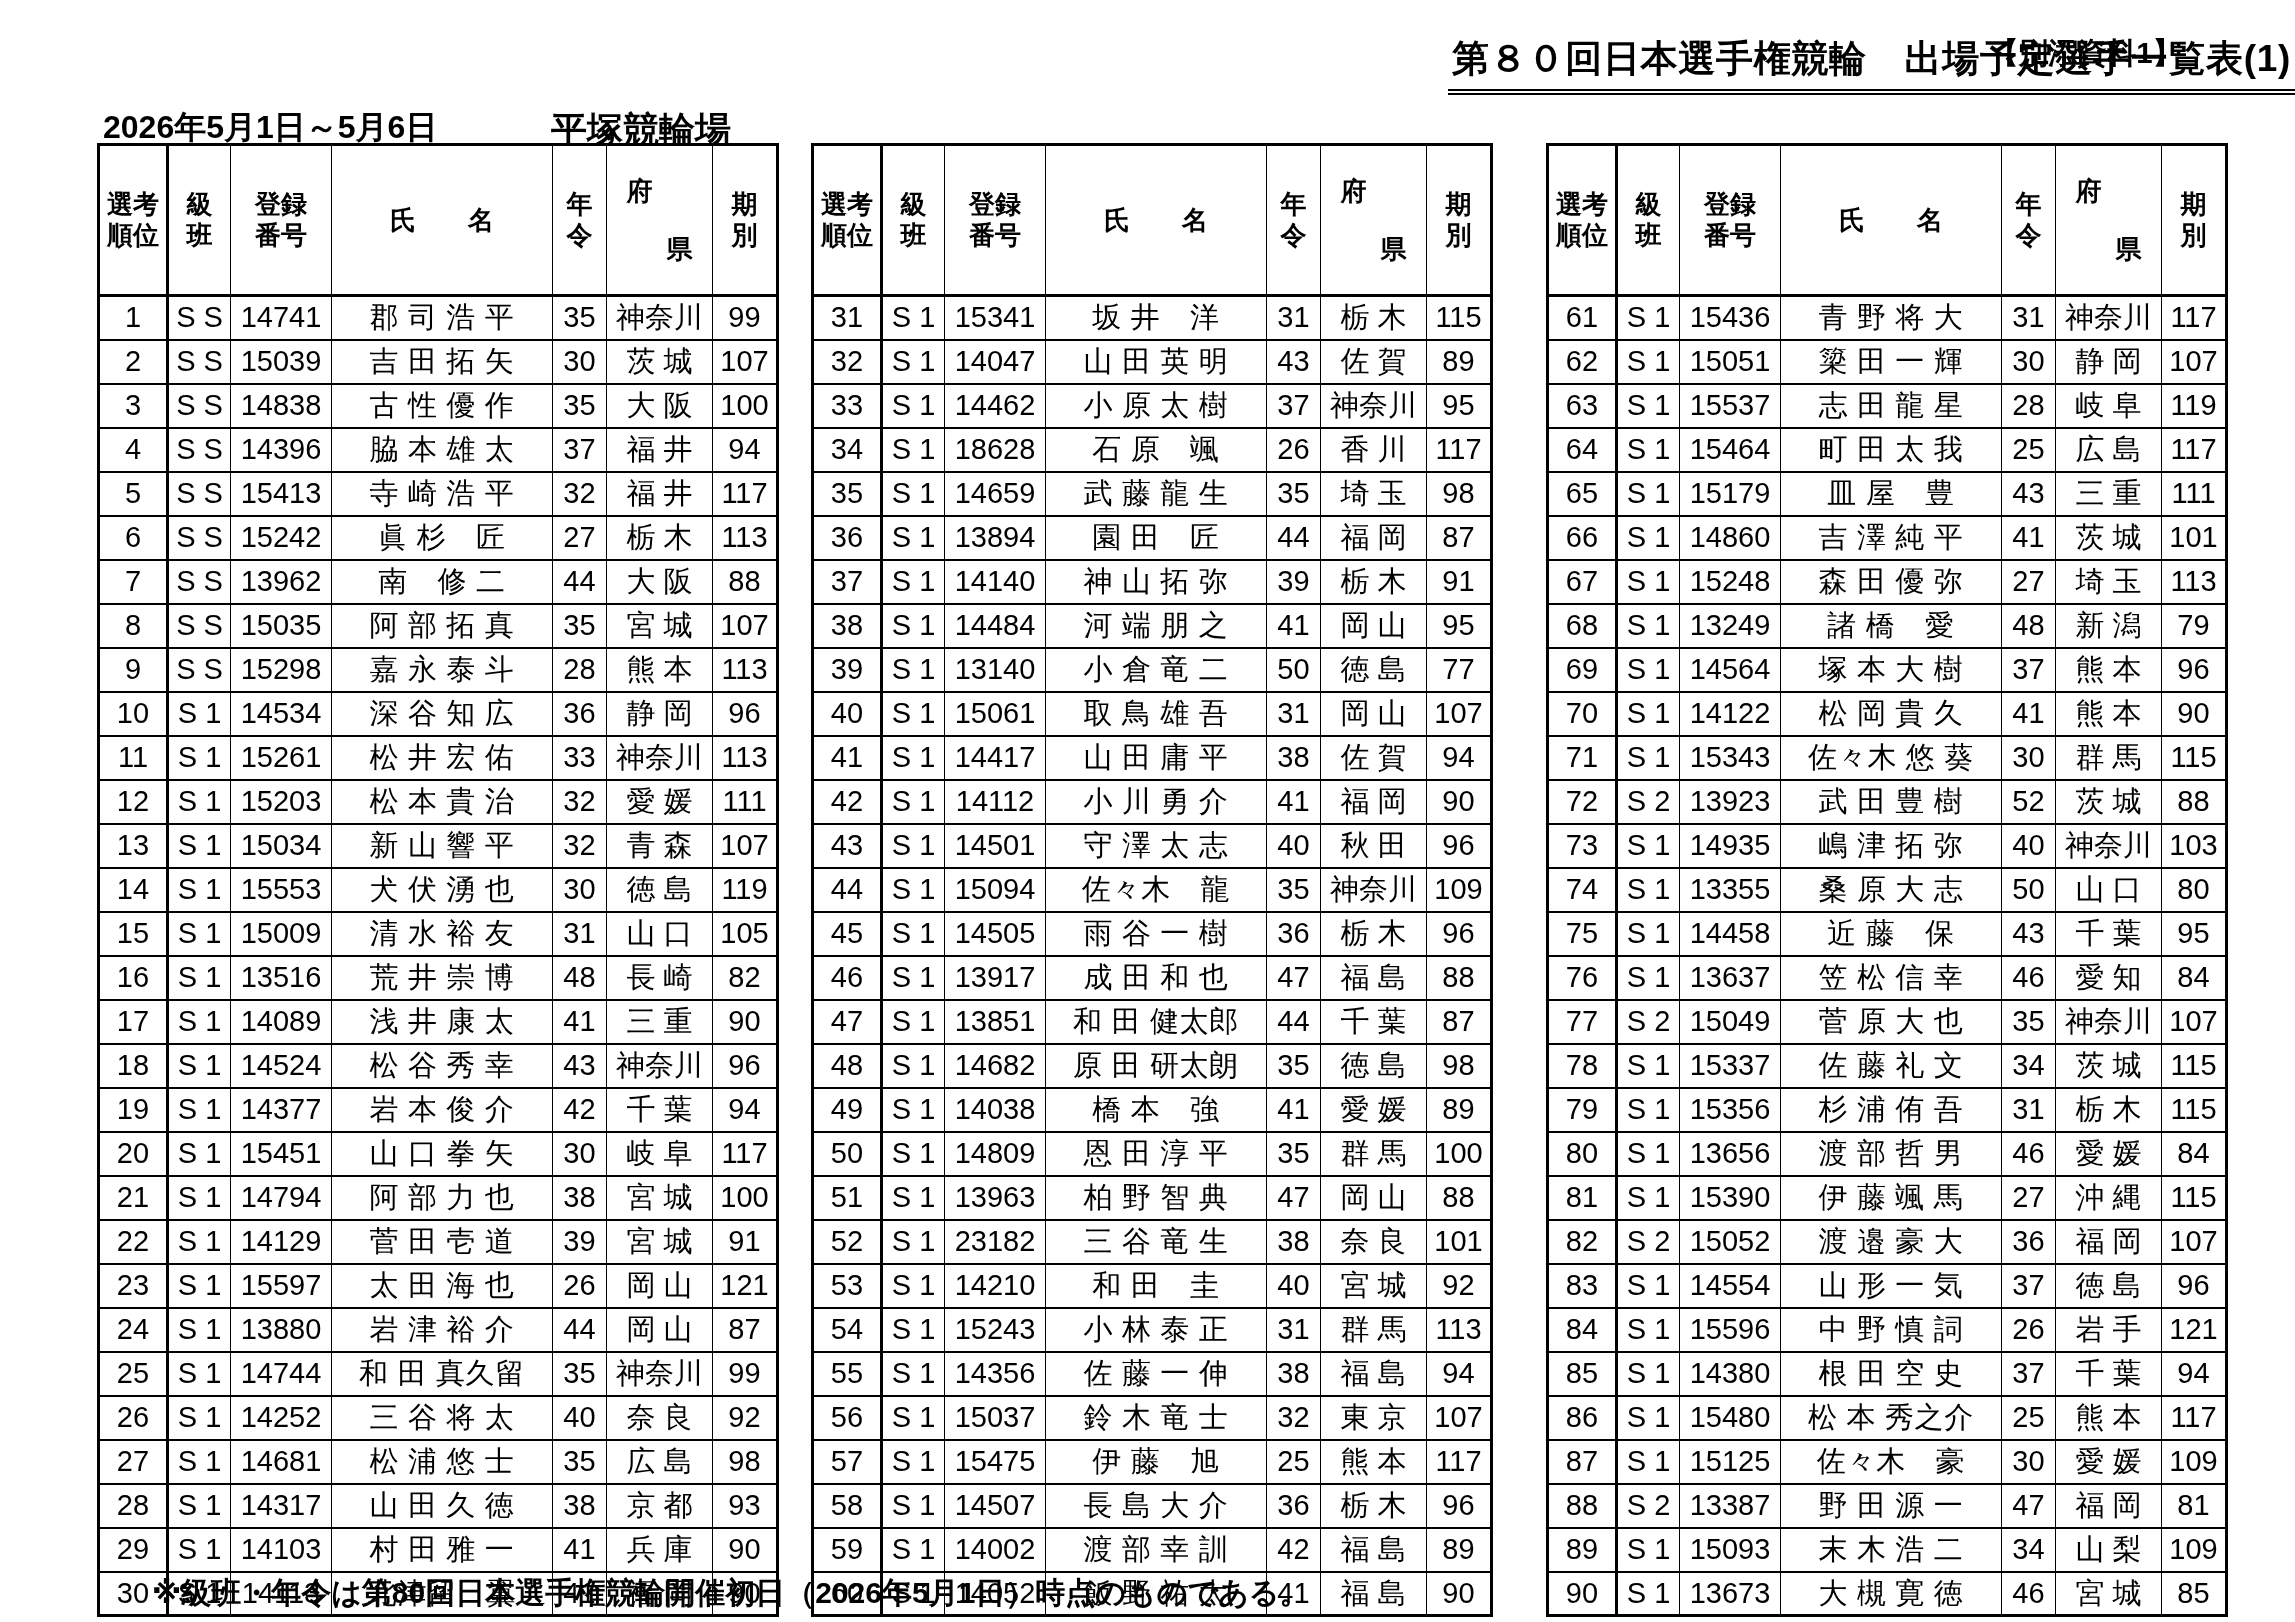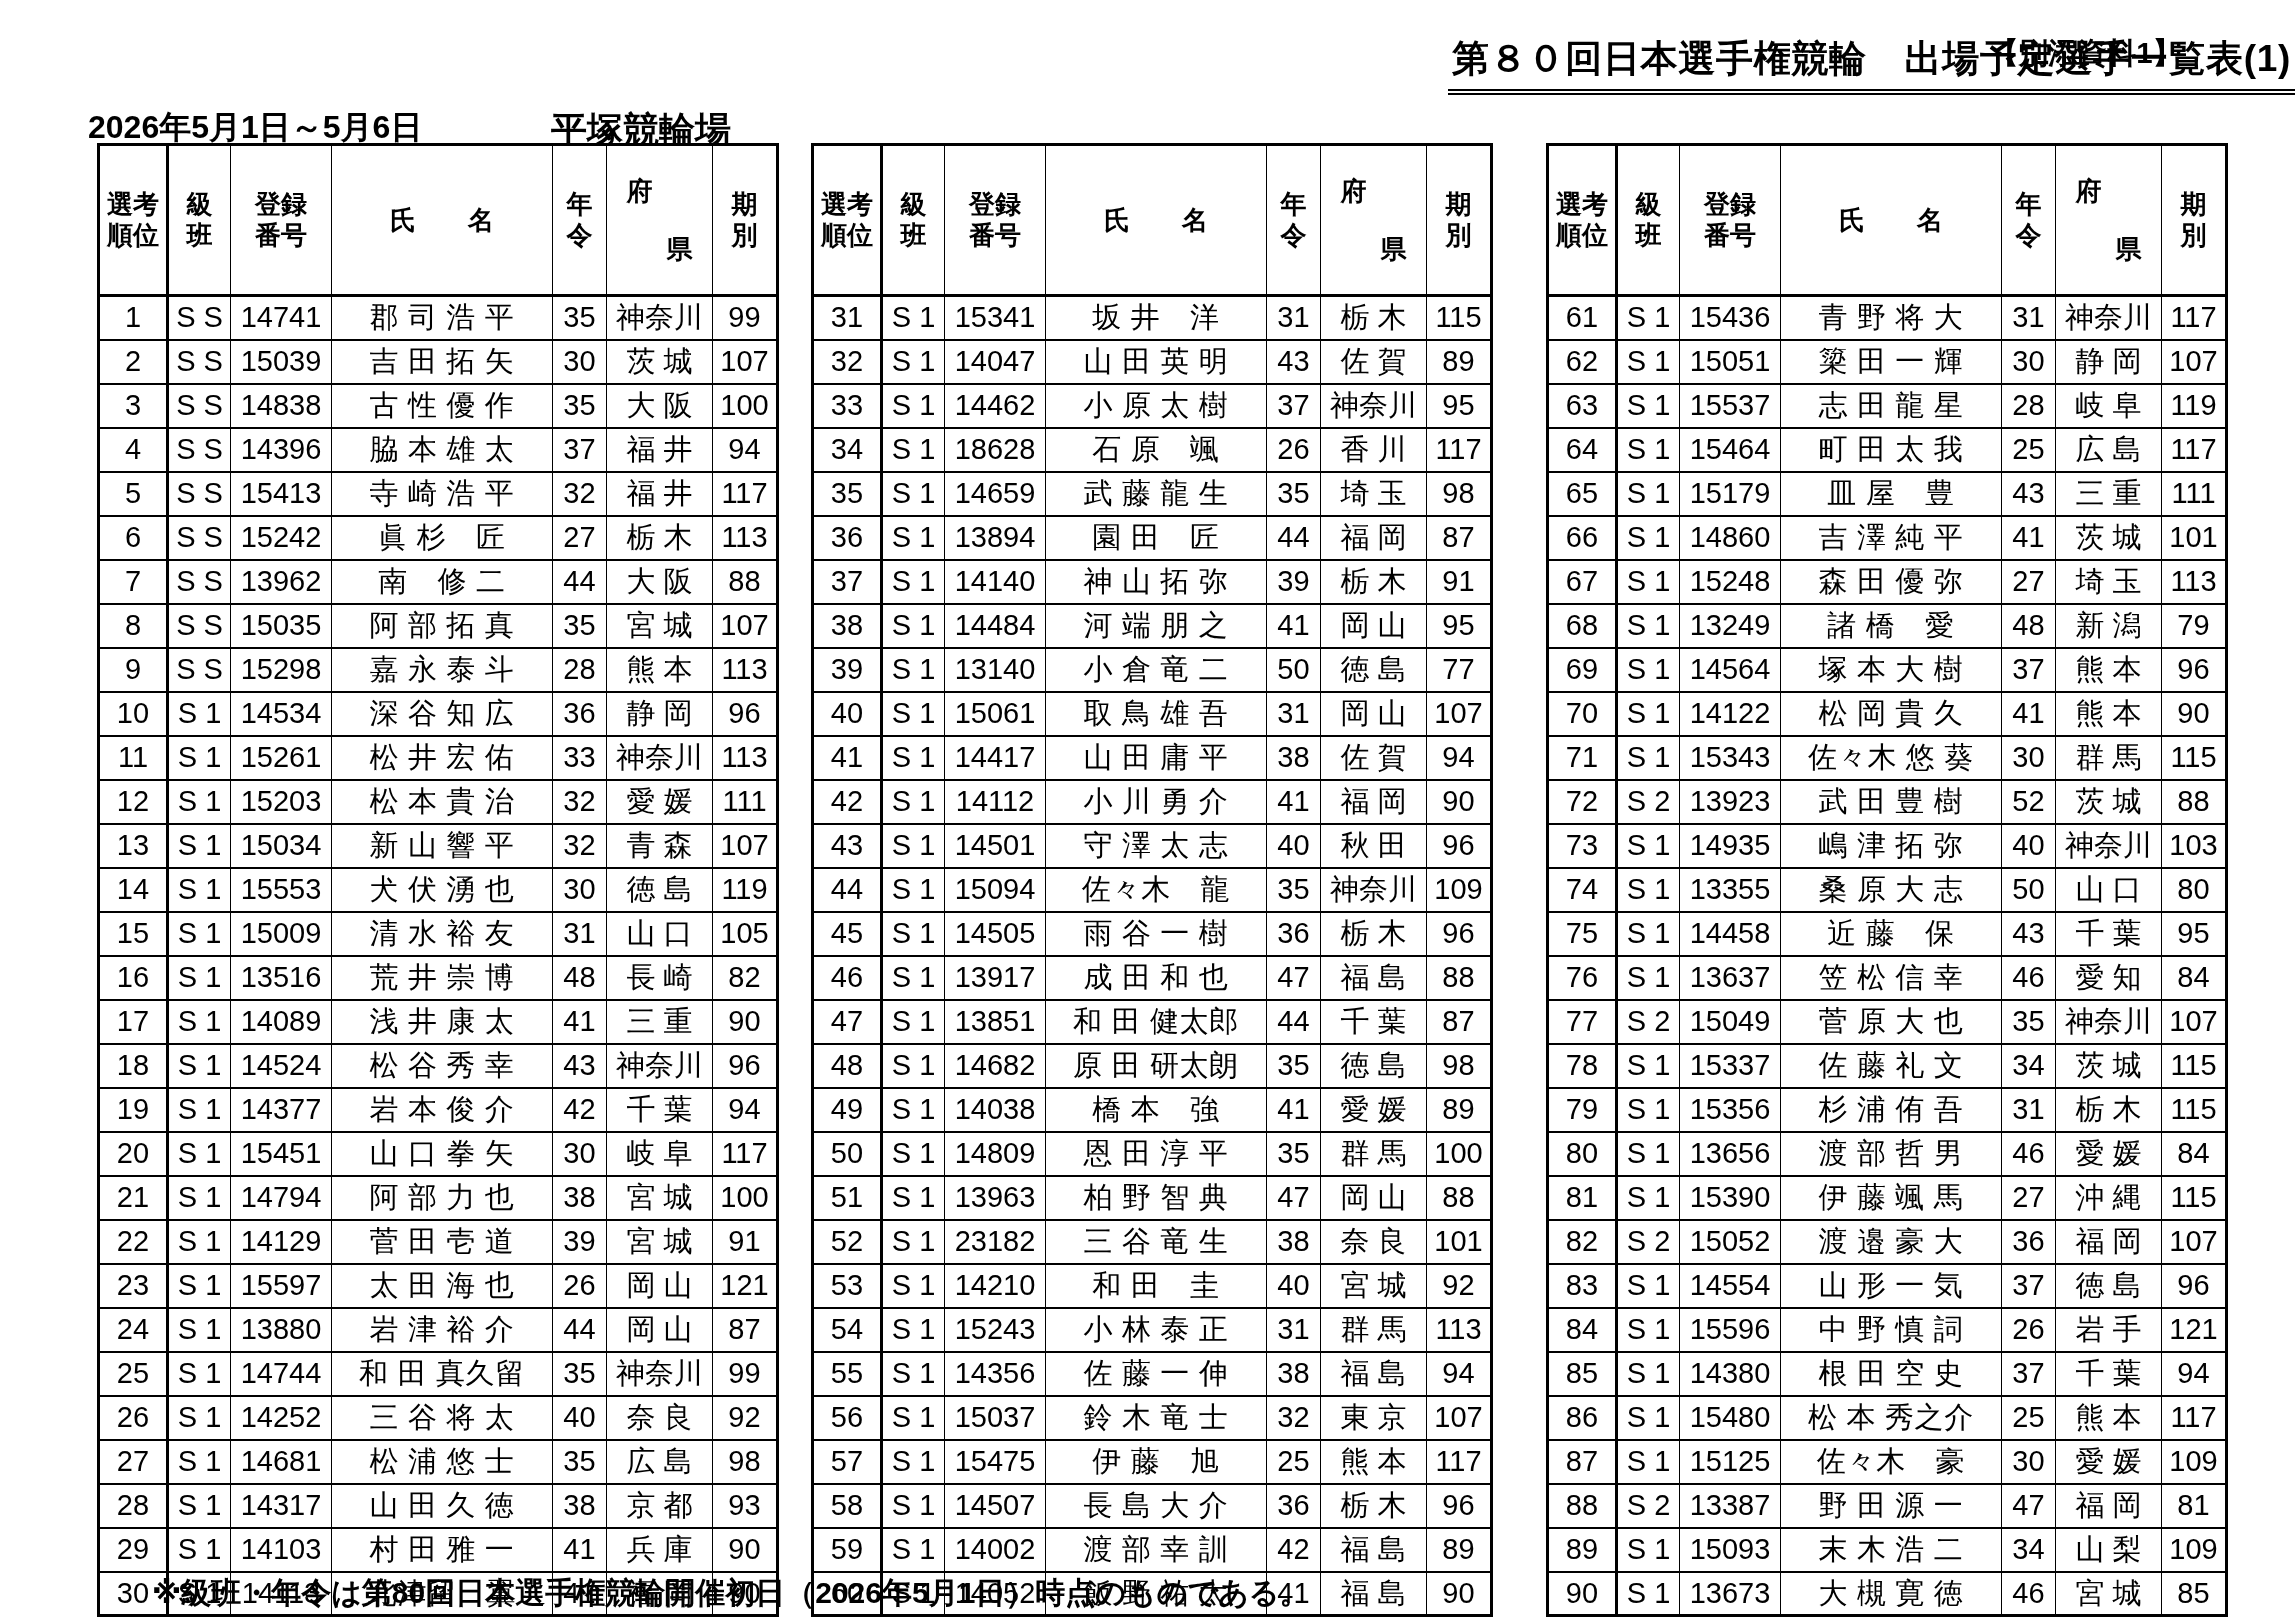--- a/index.html
+++ b/index.html
@@ -7,21 +7,21 @@
     width:2295px;height:1623px;position:relative;background:#ffffff;
     font-family:"Liberation Sans","DejaVu Sans",sans-serif;color:#000;
     -webkit-font-smoothing:antialiased;
   }
   .title-wrap{position:absolute;top:34px;left:0;width:100%;text-align:right;}
   .doc-title{
     display:inline-block;font-size:37px;font-weight:700;letter-spacing:0.7px;
     border-bottom:6.5px double #000;padding:0 3.9px 5.2px 3.9px;white-space:nowrap;
   }
   .attachment{position:absolute;top:34px;right:113px;font-size:29.4px;font-weight:700;}
-  .date-line{position:absolute;top:106px;left:88px;font-size:32px;font-weight:600;white-space:nowrap;}
+  .date-line{position:absolute;top:106px;left:103px;font-size:32px;font-weight:600;white-space:nowrap;}
   .venue{position:absolute;top:106px;left:551px;font-size:36px;font-weight:600;white-space:nowrap;text-align:right;}
 
   table.riders{
     position:absolute;top:143px;border-collapse:collapse;table-layout:fixed;
     width:681px;border:3.9px solid #000;background:#fff;
   }
   #table-0{left:97px;}
   #table-1{left:811px;}
   #table-2{left:1546px;}
 

